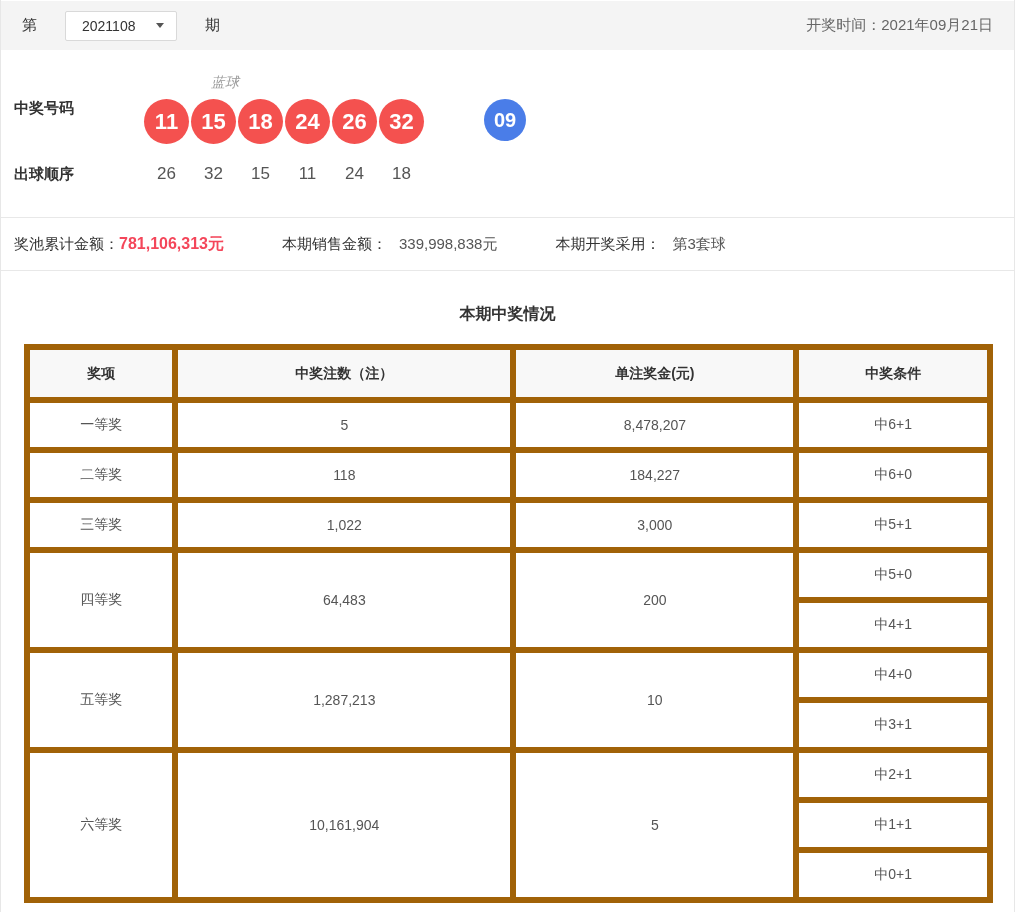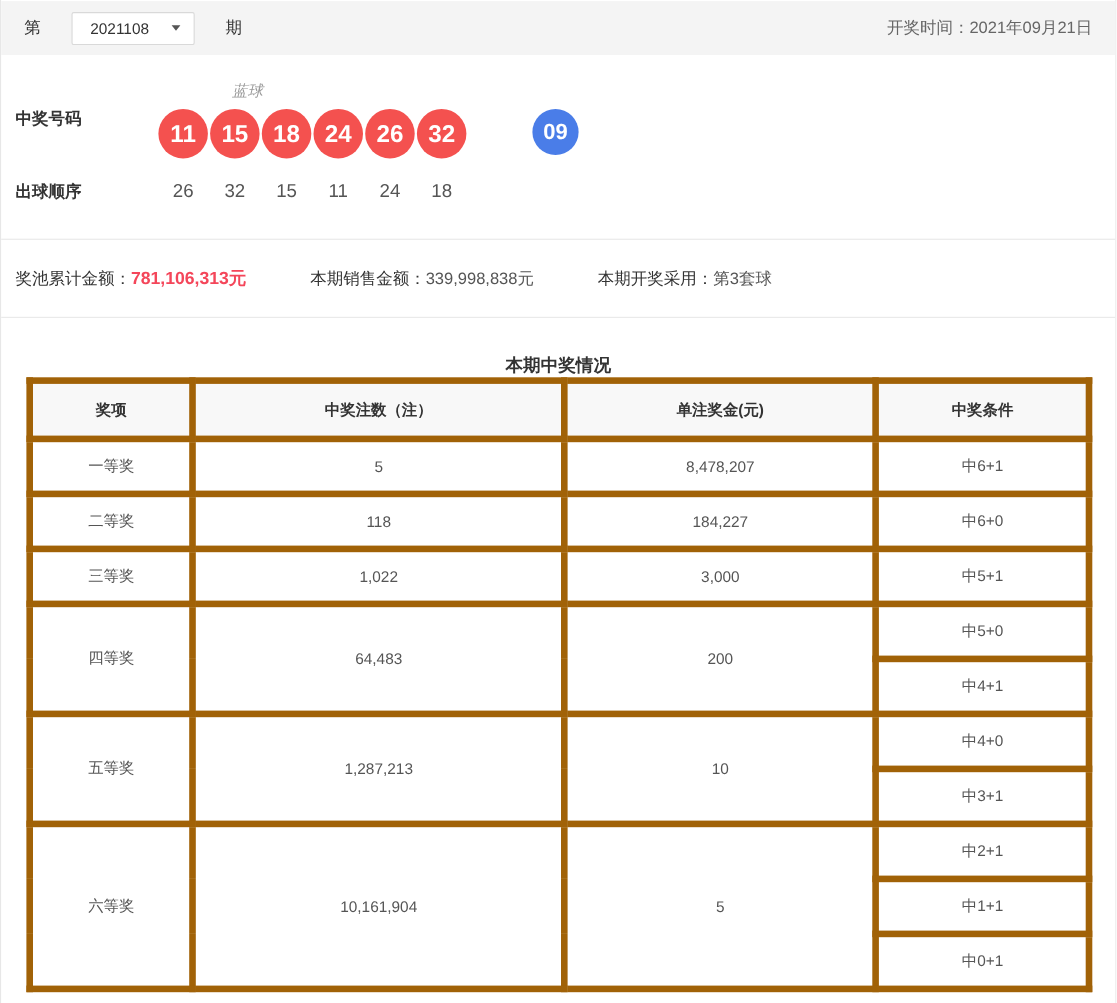--- a/index.html
+++ b/index.html
@@ -69,36 +69,36 @@
   .order-numbers { display:flex; gap:2px; }
   .order-num {
     width:45px; text-align:center;
     font-size:17px; color:#555;
   }
 
   
   .summary-bar {
     border-top:1px solid #e8e8e8;
     border-bottom:1px solid #e8e8e8;
-    height:72px;
+    height:54px;
     display:flex; align-items:center;
     padding-left:13px;
     font-size:15px;
   }
   .summary-item { display:flex; align-items:center; }
-  .summary-item + .summary-item { margin-left:58px; }
+  .summary-item + .summary-item { margin-left:58px;gap:12px; }
   .summary-label { color:#333; }
   .summary-value { color:#555; }
   .summary-value.pool { color:#f4465a; font-weight:bold; font-size:16px; }
 
   
   .table-title {
     text-align:center;
     font-size:16px; font-weight:bold; color:#333;
-    margin-top:33px; 
+    margin-top:33px; margin-bottom:19px;
   }
   table.prize-table {
     width:969px;
     margin:0 23px;
     border-collapse:collapse;
     font-size:14px;
   }
   .prize-table th, .prize-table td {
     border:6px solid #a16207;
     text-align:center;

